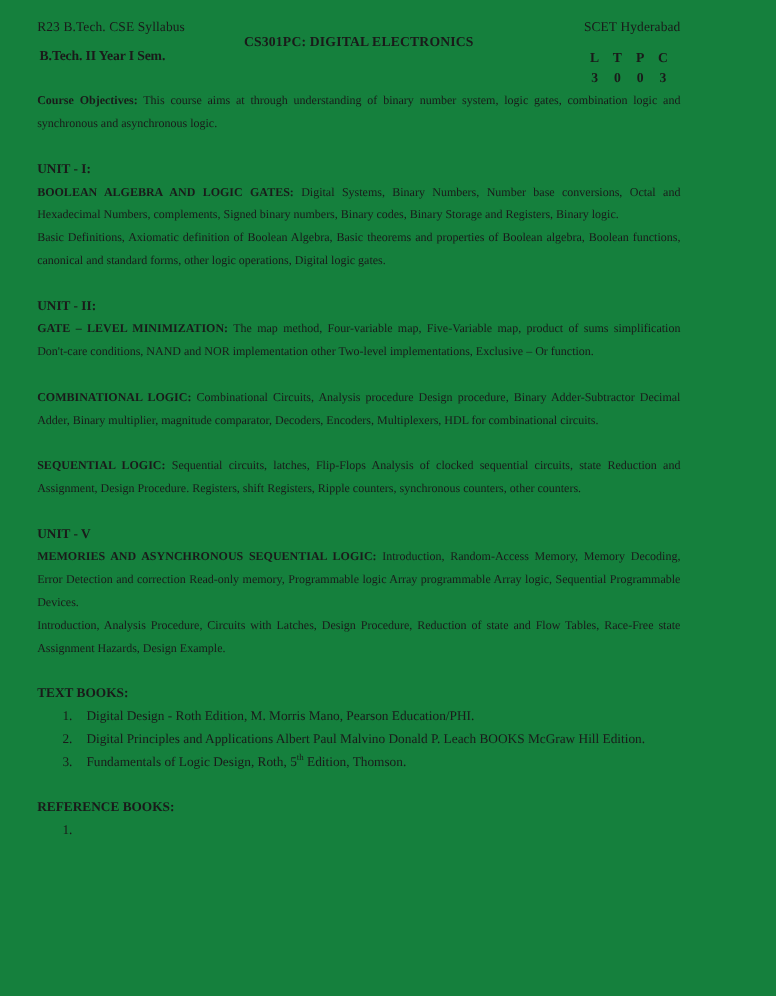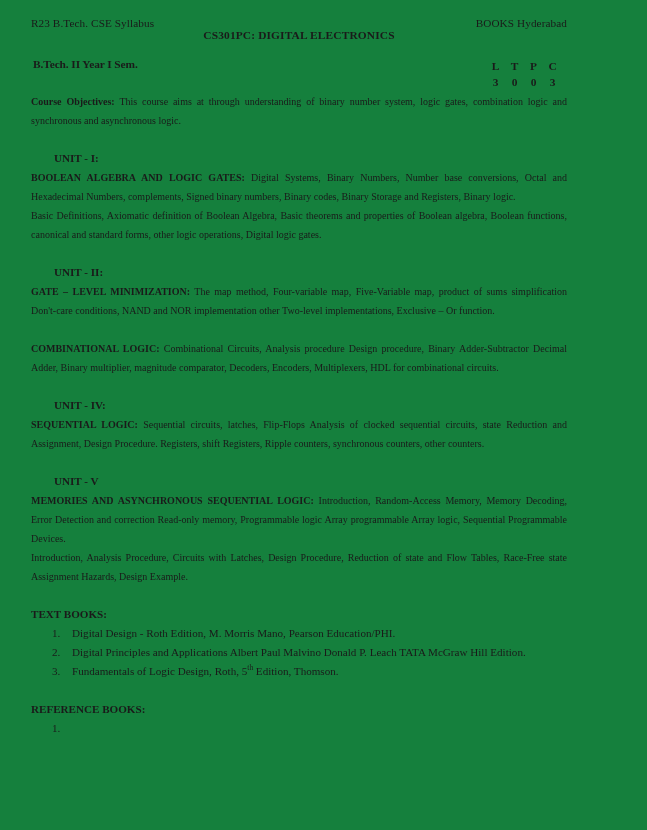--- a/index.html
+++ b/index.html
@@ -37,21 +37,20 @@
   .course-title {
     text-align: center;
     font-weight: bold;
     font-size: 11.4px;
     letter-spacing: 0.15px;
   }
 
   
   .sem-block {
     position: relative;
-    margin-top: 17px;
     height: 34px;
   }
   .sem-label {
     position: absolute;
     left: 2px;
     top: 0;
     font-weight: bold;
     font-size: 11.4px;
     letter-spacing: -0.1px;
   }
@@ -79,21 +78,20 @@
     line-height: 19px;
     text-align: justify;
     text-justify: inter-word;
   }
   .gap { height: 19px; }
   b, .b { font-weight: bold; }
   .unit-head {
     font-weight: bold;
     font-size: 11.1px;
     line-height: 19px;
-    margin-left: 23px;
   }
   .sec-head {
     font-weight: bold;
     font-size: 11.1px;
     line-height: 19px;
   }
 
   
   ol.booklist {
     margin: 0;
@@ -122,21 +120,21 @@
   }
 </style>
 </head>
 <body>
 
 <div class="page">
   <div class="content">
 
     <div class="header-row">
       <span>R23 B.Tech. CSE Syllabus</span>
-      <span>BOOKS Hyderabad</span>
+      <span>SCET Hyderabad</span>
     </div>
 
     <div class="course-title">CS301PC: DIGITAL ELECTRONICS</div>
 
     <div class="sem-block">
       <div class="sem-label">B.Tech. II Year I Sem.</div>
       <div class="ltpc">
         <div class="ltpc-row">
           <span class="ltpc-cell">L</span>
           <span class="ltpc-cell">T</span>
@@ -164,35 +162,34 @@
 
     <div class="unit-head">UNIT - II:</div>
     <p><b>GATE – LEVEL MINIMIZATION:</b><span> The map method, Four-variable map, Five-Variable map, product of sums simplification Don't-care conditions, NAND and NOR implementation other Two-level implementations, Exclusive – Or function.</span></p>
 
     <div class="gap"></div>
 
     <p><b>COMBINATIONAL LOGIC:</b><span> Combinational Circuits, Analysis procedure Design procedure, Binary Adder-Subtractor Decimal Adder, Binary multiplier, magnitude comparator, Decoders, Encoders, Multiplexers, HDL for combinational circuits.</span></p>
 
     <div class="gap"></div>
 
-    <div class="unit-head">UNIT - IV:</div>
     <p><b>SEQUENTIAL LOGIC:</b><span> Sequential circuits, latches, Flip-Flops Analysis of clocked sequential circuits, state Reduction and Assignment, Design Procedure. Registers, shift Registers, Ripple counters, synchronous counters, other counters.</span></p>
 
     <div class="gap"></div>
 
     <div class="unit-head">UNIT - V</div>
     <p><b>MEMORIES AND ASYNCHRONOUS SEQUENTIAL LOGIC:</b><span> Introduction, Random-Access Memory, Memory Decoding, Error Detection and correction Read-only memory, Programmable logic Array programmable Array logic, Sequential Programmable Devices.</span></p>
     <p>Introduction, Analysis Procedure, Circuits with Latches, Design Procedure, Reduction of state and Flow Tables, Race-Free state Assignment Hazards, Design Example.</p>
 
     <div class="gap"></div>
 
     <div class="sec-head">TEXT BOOKS:</div>
     <ol class="booklist">
       <li><span class="num">1.</span><span>Digital Design - Roth Edition, M. Morris Mano, Pearson Education/PHI.</span></li>
-      <li><span class="num">2.</span><span>Digital Principles and Applications Albert Paul Malvino Donald P. Leach TATA McGraw Hill Edition.</span></li>
+      <li><span class="num">2.</span><span>Digital Principles and Applications Albert Paul Malvino Donald P. Leach BOOKS McGraw Hill Edition.</span></li>
       <li><span class="num">3.</span><span>Fundamentals of Logic Design, Roth, 5</span><sup>th</sup><span> Edition, Thomson.</span></li>
     </ol>
 
     <div class="gap"></div>
 
     <div class="sec-head">REFERENCE BOOKS:</div>
     <ol class="booklist">
       <li>
           <span class="num">1.</span>
         </li>

